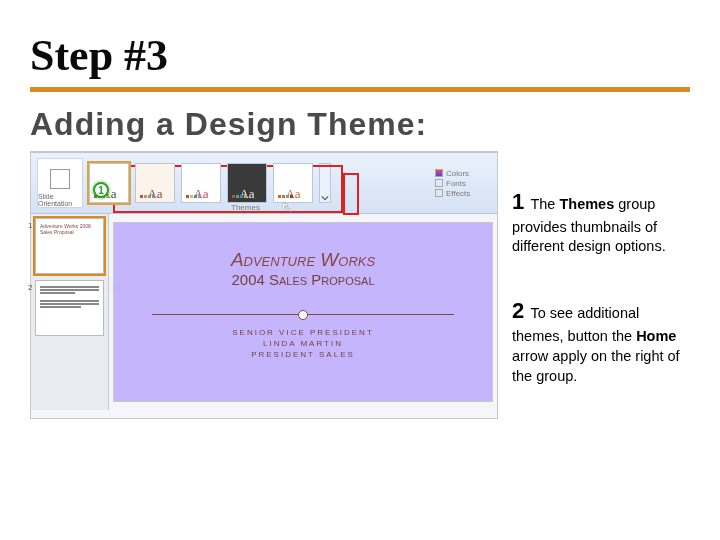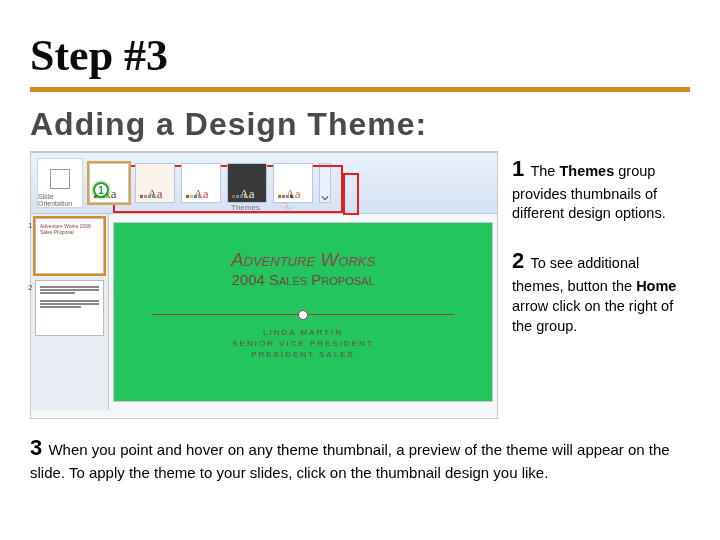--- a/index.html
+++ b/index.html
@@ -74,21 +74,21 @@
     background: linear-gradient( to bottom, rgba(200,40,40,0.65), rgba(200,40,40,0) );
     clip-path: polygon(12% 0, 88% 0, 100% 100%, 0 100%);
   }
   .slide-area { display: flex; height: 196px; }
   .thumbs-col { width: 78px; background: #e9edf3; border-right: 1px solid #c8c8c8; padding: 4px; }
   .mini { background: #fff; border: 1px solid #bbb; height: 56px; margin-bottom: 6px; padding: 4px; font-size: 5px; color: #666; position: relative; }
   .mini.sel { outline: 2px solid #d98b1f; }
   .mini .n { position: absolute; left: -8px; top: 2px; font-size: 8px; color: #555; }
   .mini .tline { height: 2px; background: #888; margin: 1px 0; }
   .big-slide {
-    flex: 1; background: #22c55e; margin: 8px 4px; border: 1px solid #c8c8c8;
+    flex: 1; background: #c4b5fd; margin: 8px 4px; border: 1px solid #c8c8c8;
     display: flex; flex-direction: column; align-items: center; justify-content: flex-start;
     padding-top: 26px; font-family: 'Gill Sans', 'Trebuchet MS', sans-serif; color: #7a3f3f;
     position: relative;
   }
   .big-slide .t1 { font-variant: small-caps; font-style: italic; font-size: 19px; color: #8a4646; }
   .big-slide .t2 { font-variant: small-caps; font-size: 15px; color: #7a3f3f; margin-bottom: 26px; }
   .big-slide .hr { width: 80%; border-top: 1px solid #8a4646; position: relative; }
   .big-slide .hr::after {
     content:""; position:absolute; left:50%; top:-5px; width:8px; height:8px;
     border:1px solid #8a4646; border-radius:50%; background:#fff; transform:translateX(-50%);
@@ -101,21 +101,21 @@
     font-size: 10px; font-weight: bold; line-height: 13px; text-align: center;
     box-shadow: 0 0 0 2px rgba(40,160,40,0.2);
   }
   .c1 { left: 62px; top: 30px; }
   .c2 { left: 412px; top: 86px; }
   .c3 { left: 236px; top: 80px; }
   .call-box-1 { position: absolute; border: 2px solid #d22; left: 82px; top: 12px; width: 230px; height: 48px; }
   .call-box-2 { position: absolute; border: 2px solid #d22; left: 312px; top: 20px; width: 16px; height: 42px; }
   .cursor { position: absolute; left: 250px; top: 46px; font-size: 14px; color: #fff; text-shadow: 0 0 1px #000; }
 
-  .side-notes { flex: 1; display: flex; flex-direction: column; gap: 24px; padding-top: 4px; }
+  .side-notes { flex: 1; display: flex; flex-direction: column; gap: 41px; padding-top: 4px; margin-top: 33px; }
   .note { font-size: 15px; font-weight: bold; line-height: 1.3; }
   .note .num { font-size: 22px; font-weight: bold; margin-right: 2px; }
   .note-body { font-size: 14.5px; font-weight: normal; display: block; }
   .note-body b { font-weight: bold; }
 
   .bottom-note { margin-top: 14px; font-size: 15px; line-height: 1.35; }
   .bottom-note .num { font-size: 22px; font-weight: bold; margin-right: 2px; }
 </style>
 </head>
 <body>
@@ -178,20 +178,34 @@
               <span style="background:#a88"></span>
               <span style="background:#555"></span>
             </div>
         </div>
         <div class="more-btn">
           <svg viewBox="0 0 10 10">
               <path d="M1 3 L5 7 L9 3" fill="none" stroke="#556" stroke-width="1.5"></path>
             </svg>
         </div>
         <div class="cursor">↖</div>
+        <div class="rib-right">
+          <div class="line">
+              <span class="sw" style="background:linear-gradient(#f44,#44f)"></span>
+              <span>Colors</span>
+            </div>
+          <div class="line">
+              <span class="sw"></span>
+              <span>Fonts</span>
+            </div>
+          <div class="line">
+              <span class="sw"></span>
+              <span>Effects</span>
+            </div>
+        </div>
         <div class="group-label">Themes</div>
       </div>
 
       <div class="beam"></div>
       <div class="callout c1">1</div>
       <div class="callout c2">2</div>
       <div class="callout c3">3</div>
 
       <div class="slide-area">
         <div class="thumbs-col">
@@ -207,41 +221,37 @@
             <div class="tline" style="margin-top:6px"></div>
               <div class="tline"></div>
               <div class="tline" style="width:70%"></div>
           </div>
         </div>
         <div class="big-slide">
           <div class="t1">Adventure Works</div>
           <div class="t2">2004 Sales Proposal</div>
           <div class="hr"></div>
           <div class="auth">
+            <div>SENIOR VICE PRESIDENT</div>
             <div>LINDA MARTIN</div>
-            <div>SENIOR VICE PRESIDENT</div>
             <div>PRESIDENT SALES</div>
           </div>
         </div>
       </div>
     </div>
 
     <div class="side-notes">
       <div class="note">
         <span class="num">1</span>
         <span class="note-body" style="display:inline">
           <span>The </span><b>Themes</b><span> group provides thumbnails of different design options.</span>
         </span>
       </div>
       <div class="note">
         <span class="num">2</span>
         <span class="note-body" style="display:inline">
-          <span>To see additional themes, button the </span><b>Home</b><span> arrow click on the right of the group.</span>
+          <span>To see additional themes, button the </span><b>Home</b><span> arrow apply on the right of the group.</span>
         </span>
       </div>
     </div>
   </div>
 
-  <div class="bottom-note">
-    <span class="num">3</span>
-    <span>When you point and hover on any theme thumbnail, a preview of the theme will appear on the slide. To apply the theme to your slides, click on the thumbnail design you like.</span>
-  </div>
 </div>
 
 </body></html>

